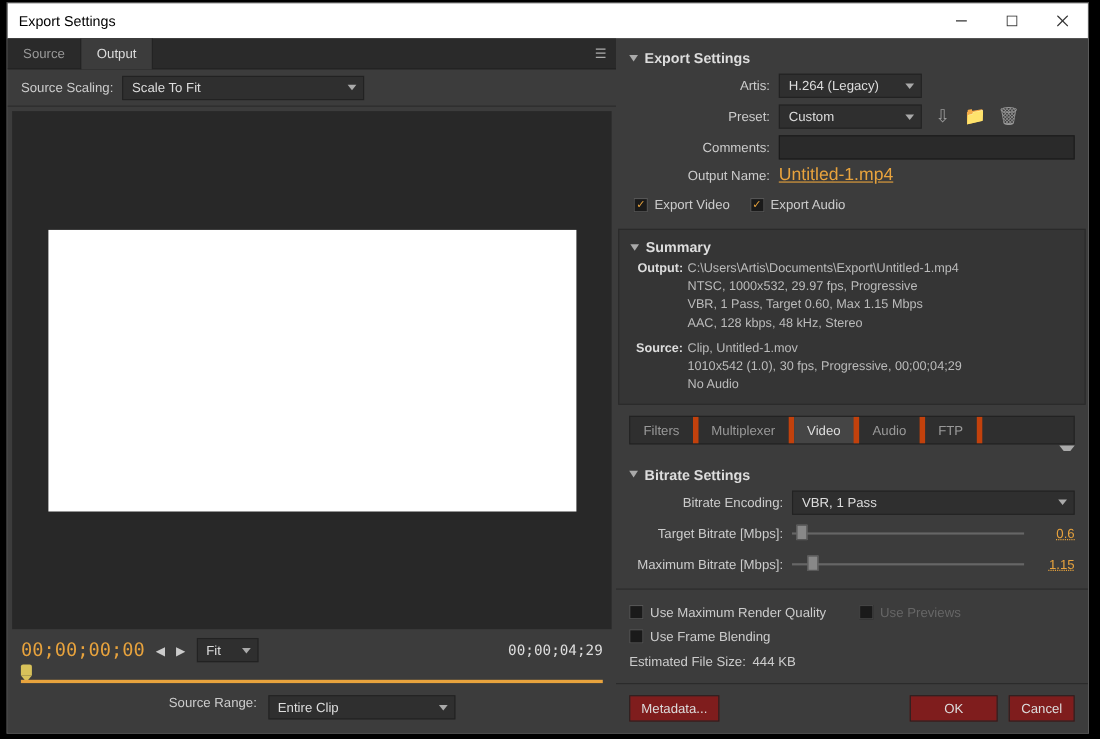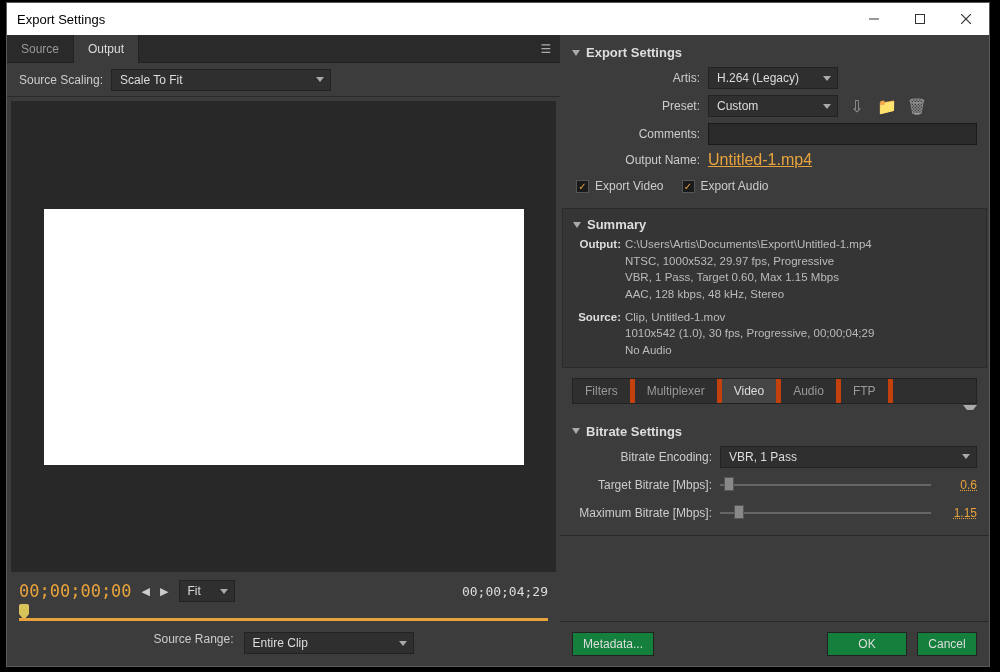--- a/index.html
+++ b/index.html
@@ -52,21 +52,21 @@
 .stab { padding: 0 12px; height: 24px; display: flex; align-items: center; color: #999; font-size: 12px; cursor: pointer; border-right: 5px solid #c2410c; }
 .stab.active { background: #454545; color: #ddd; }
 .scroll-ind { height: 14px; margin: 0 12px; display: flex; align-items: center; justify-content: flex-end; }
 .scroll-ind::after { content: ""; width: 6px; height: 6px; border-top: 5px solid #aaa; border-left: 4px solid transparent; border-right: 4px solid transparent; }
 .bitrate-slider { flex: 1; position: relative; height: 22px; display: flex; align-items: center; }
 .bslider-track { height: 2px; background: #666; width: 100%; }
 .bslider-thumb { position: absolute; width: 10px; height: 14px; background: #888; border: 1px solid #555; top: 3px; }
 .bslider-val { color: #e8a33d; font-size: 12px; width: 38px; text-align: right; text-decoration: underline dotted; }
 .bottom-rows { padding: 6px 12px; }
 .footer { margin-top: auto; padding: 10px 12px; display: flex; align-items: center; gap: 10px; border-top: 1px solid #2a2a2a; }
-.btn { background: #15803d; border: 1px solid #222; color: #ddd; font-size: 12px; height: 24px; padding: 0 18px; cursor: pointer; display: flex; align-items: center; }
+.btn { background: #7f1d1d; border: 1px solid #222; color: #ddd; font-size: 12px; height: 24px; padding: 0 18px; cursor: pointer; display: flex; align-items: center; }
 .btn.small { padding: 0 10px; }
 .spacer { flex: 1; }
 .dim { color: #666; }
 .divider { border-top: 1px solid #2a2a2a; margin: 4px 0; }
 </style>
 </head>
 <body>
 
 <div class="window">
   <div class="titlebar">
@@ -237,20 +237,37 @@
           <span class="form-label" style="width:140px">Maximum Bitrate [Mbps]:</span>
           <div class="bitrate-slider">
               <div class="bslider-track"></div>
               <div class="bslider-thumb" style="left:14px"></div>
             </div>
           <span class="bslider-val">1.15</span>
         </div>
       </div>
 
       <div class="divider"></div>
+      <div class="bottom-rows">
+        <div class="check-row">
+          <span class="chk"></span>
+            <span class="lbl">Use Maximum Render Quality</span>
+          <span style="width:18px"></span>
+          <span class="chk off-dim"></span>
+            <span class="lbl dim">Use Previews</span>
+        </div>
+        <div class="check-row">
+          <span class="chk"></span>
+            <span class="lbl">Use Frame Blending</span>
+        </div>
+        <div class="check-row" style="gap:6px">
+          <span class="lbl">Estimated File Size:</span>
+          <span class="lbl">444 KB</span>
+        </div>
+      </div>
 
       <div class="footer">
         <div class="btn small">Metadata...</div>
         <div class="spacer"></div>
         <div class="btn" style="width:80px;justify-content:center">OK</div>
         <div class="btn" style="width:60px;justify-content:center">Cancel</div>
       </div>
     </div>
   </div>
 </div>

